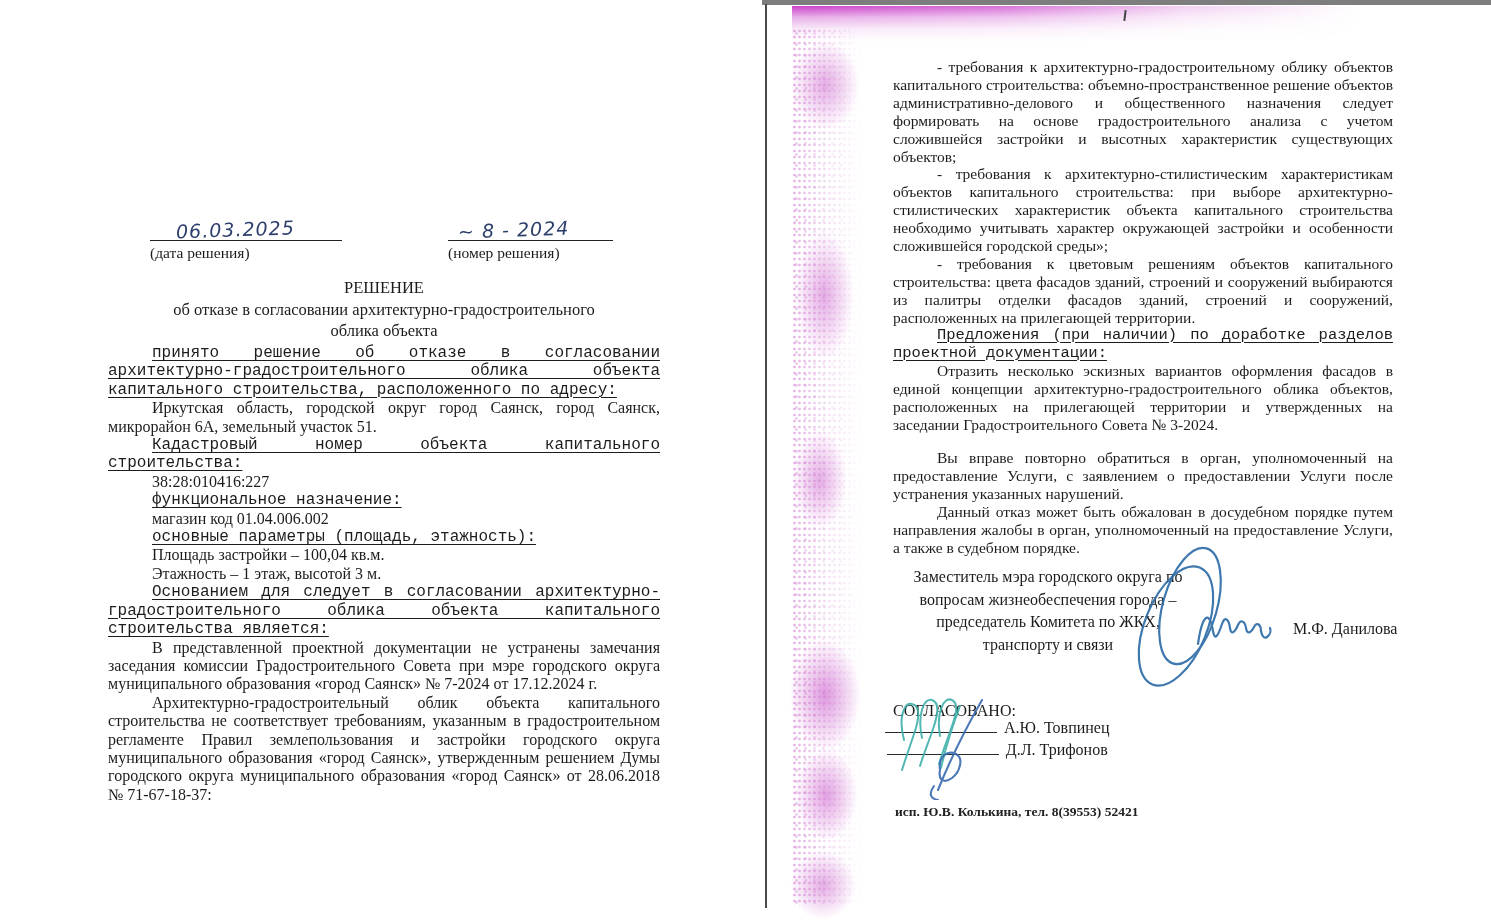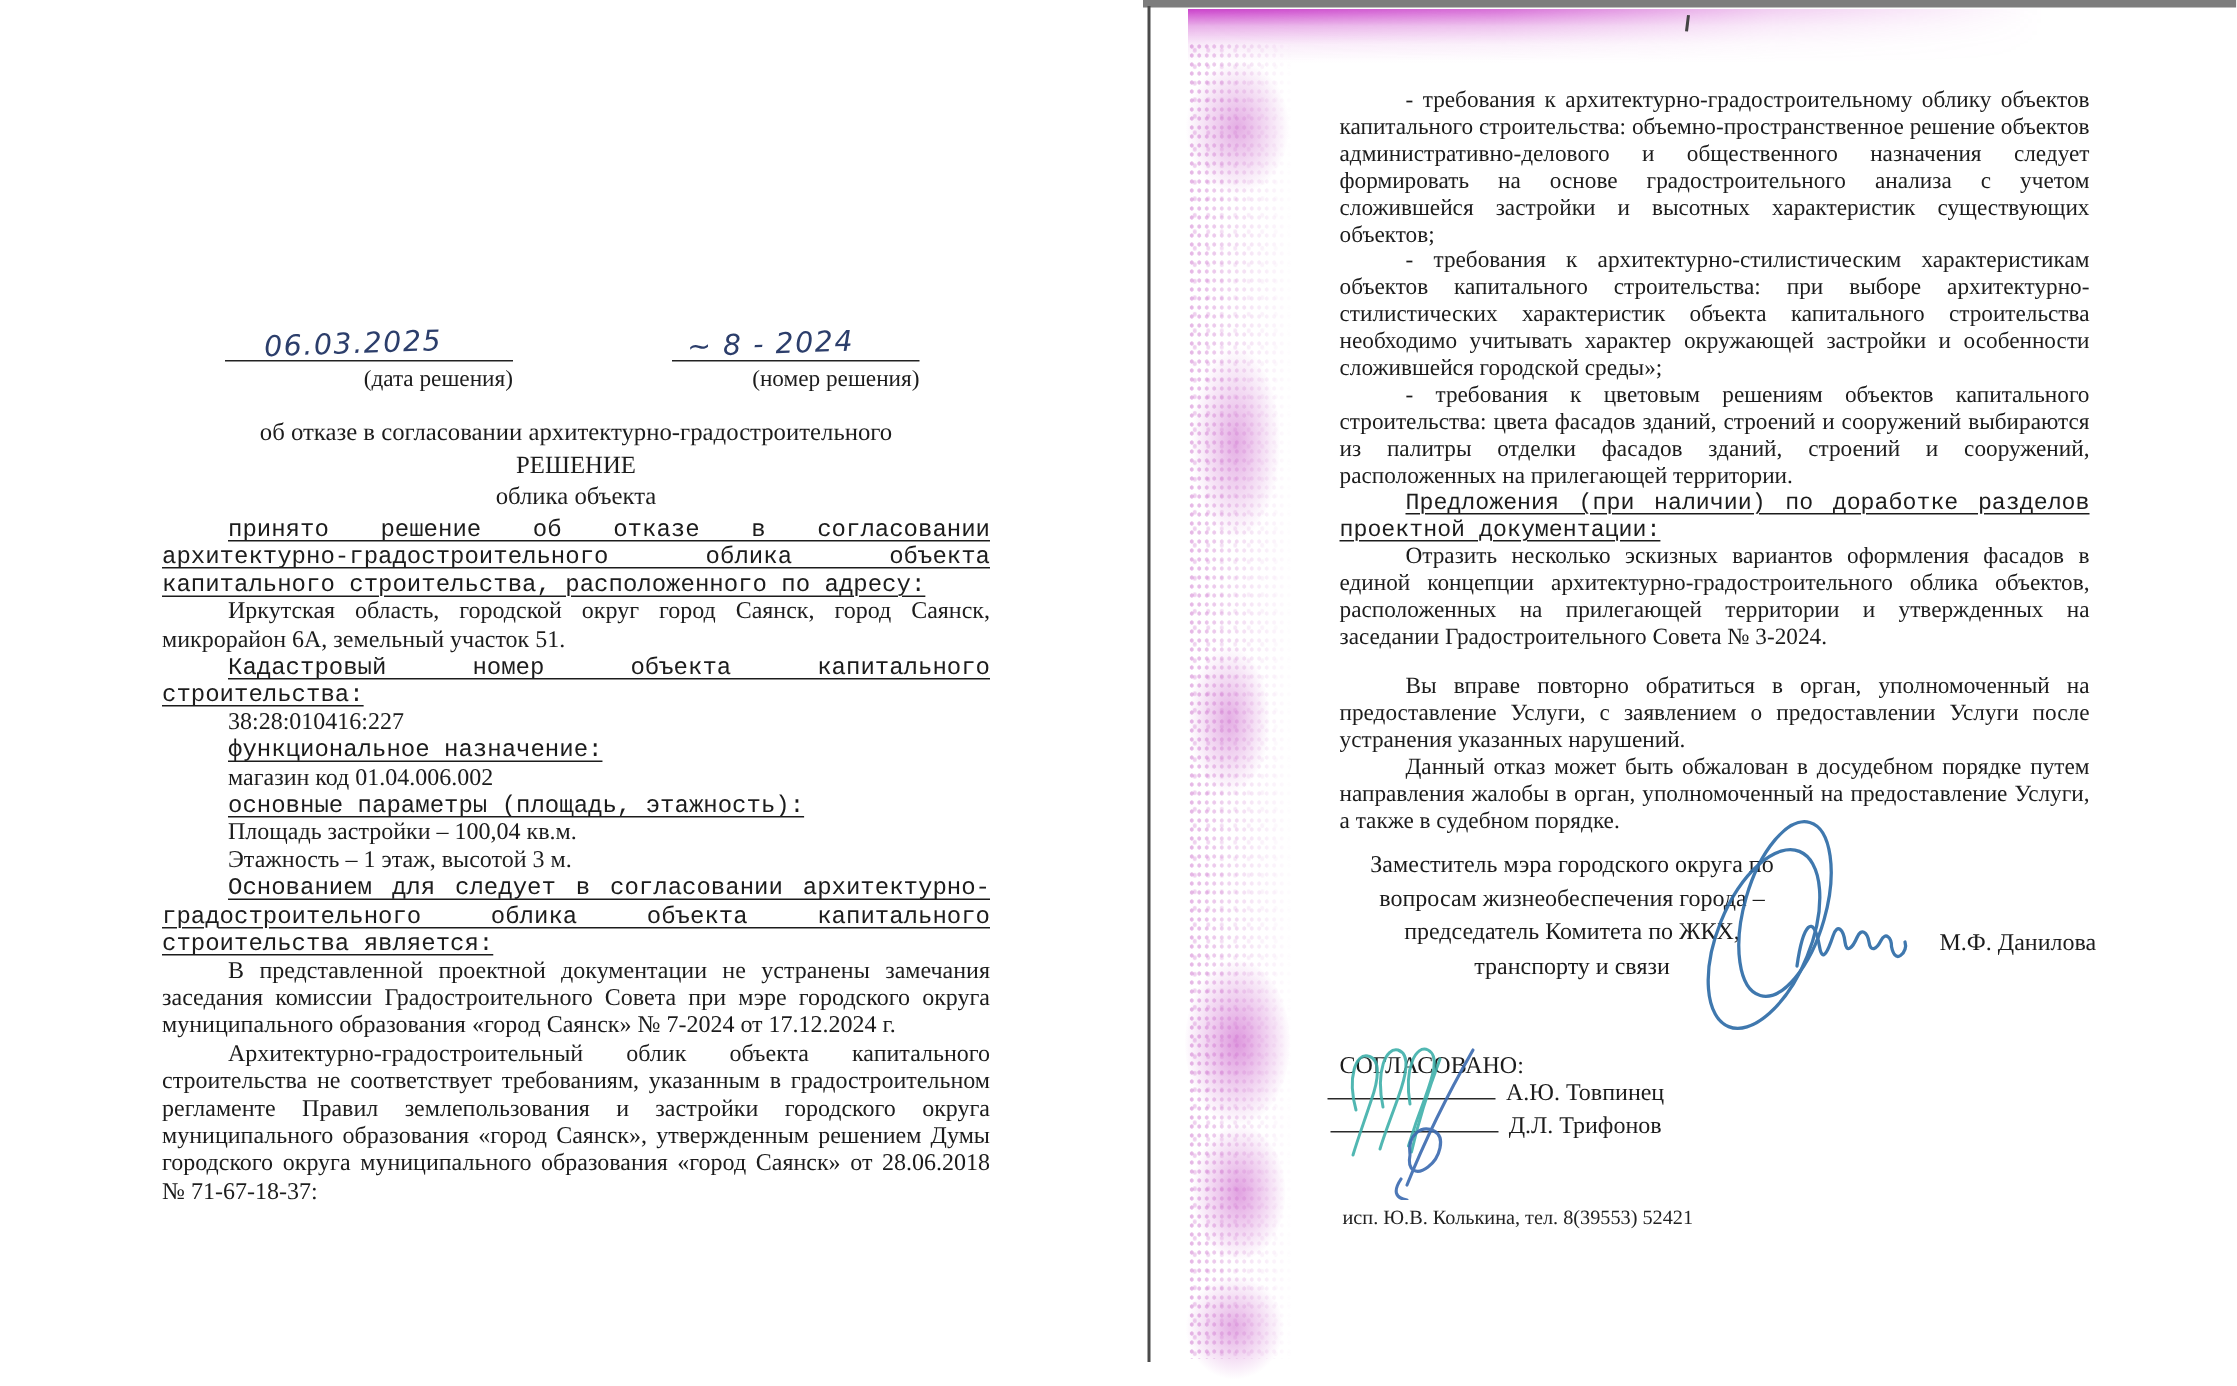--- a/index.html
+++ b/index.html
@@ -12,21 +12,21 @@
   .hand{
     font-family:"DejaVu Sans", sans-serif;font-style:italic;
     color:#2c3e6b;font-size:19px;letter-spacing:1px;transform:rotate(-2deg);
     white-space:nowrap;
   }
   .date-field{left:150px;top:218px;width:192px;}
   .date-field .hand{padding-left:26px;}
   .num-field{left:448px;top:218px;width:165px;}
   .num-field .hand{padding-left:10px;}
   .rule{border-bottom:1.6px solid #222;margin-top:-2px;height:2px;}
-  .field-label{text-align:right;font-size:15.5px;margin-top:3px;}
+  .field-label{text-align:left;font-size:15.5px;margin-top:3px;}
   .title{
     position:absolute;left:108px;top:277px;width:552px;text-align:center;
     font-size:16.5px;line-height:21.5px;
   }
   .body-left{
     position:absolute;left:108px;top:344px;width:552px;
     font-size:16px;line-height:18.4px;
   }
   .para{margin:0;text-align:justify;}
   .para.ind{text-indent:44px;}
@@ -37,21 +37,21 @@
     position:absolute;left:893px;top:58px;width:500px;
     font-size:15.5px;line-height:17.9px;z-index:2;
   }
   .sig-title{position:absolute;left:893px;top:566px;width:310px;font-size:16px;line-height:22.5px;z-index:2;}
   .sig-title .para{text-align:center;}
   .sig-name{position:absolute;left:1293px;top:620px;font-size:16px;z-index:2;}
   .approval-label{position:absolute;left:893px;top:702px;font-size:16px;z-index:2;}
   .appr-rows{position:absolute;left:885px;top:719px;z-index:2;font-size:16px;text-align:center;}
   .appr-row{height:22px;white-space:nowrap;}
   .rule-inline{display:inline-block;width:112px;height:13px;border-bottom:1.5px solid #2a2a2a;margin-right:7px;}
-  .footer-note{position:absolute;left:895px;top:804px;font-size:13.5px;color:#222;z-index:2;}
+  .footer-note{position:absolute;left:895px;top:804px;font-size:13.5px;color:#222;z-index:2;font-weight:bold;}
   
   .top-bar{position:absolute;left:762px;top:0;width:729px;height:5px;background:#7d7d7d;}
   .page-edge{position:absolute;left:765px;top:4px;width:2px;height:904px;background:#4a4a4a;}
   .magenta-band{
     position:absolute;left:792px;top:6px;width:600px;height:36px;
     background:linear-gradient(to bottom, rgba(200,55,200,0.95), rgba(200,60,200,0.40) 32%, rgba(200,60,200,0.10) 65%, transparent);
     -webkit-mask-image:linear-gradient(to right, #000 0%, rgba(0,0,0,0.75) 35%, rgba(0,0,0,0.25) 65%, transparent 95%);
     mask-image:linear-gradient(to right, #000 0%, rgba(0,0,0,0.75) 35%, rgba(0,0,0,0.25) 65%, transparent 95%);
   }
   .speckle-strip{
@@ -88,22 +88,22 @@
       <div class="field-label">(дата решения)</div>
     </div>
 
     <div class="field num-field">
       <div class="hand">~ 8 - 2024</div>
       <div class="rule"></div>
       <div class="field-label">(номер решения)</div>
     </div>
 
     <div class="title">
+      <div>РЕШЕНИЕ</div>
       <div>об отказе в согласовании архитектурно-градостроительного</div>
-      <div>РЕШЕНИЕ</div>
       <div>облика объекта</div>
     </div>
 
     <div class="body-left">
         <p class="para ind und">принято решение об отказе в согласовании архитектурно-градостроительного облика объекта капитального строительства, расположенного по адресу:</p>
         <p class="para ind">Иркутская область, городской округ город Саянск, город Саянск, микрорайон 6А, земельный участок 51.</p>
         <p class="para ind und">Кадастровый номер объекта капитального строительства:</p>
         <p class="para ind">38:28:010416:227</p>
         <p class="para ind und">функциональное назначение:</p>
         <p class="para ind">магазин код 01.04.006.002</p>

